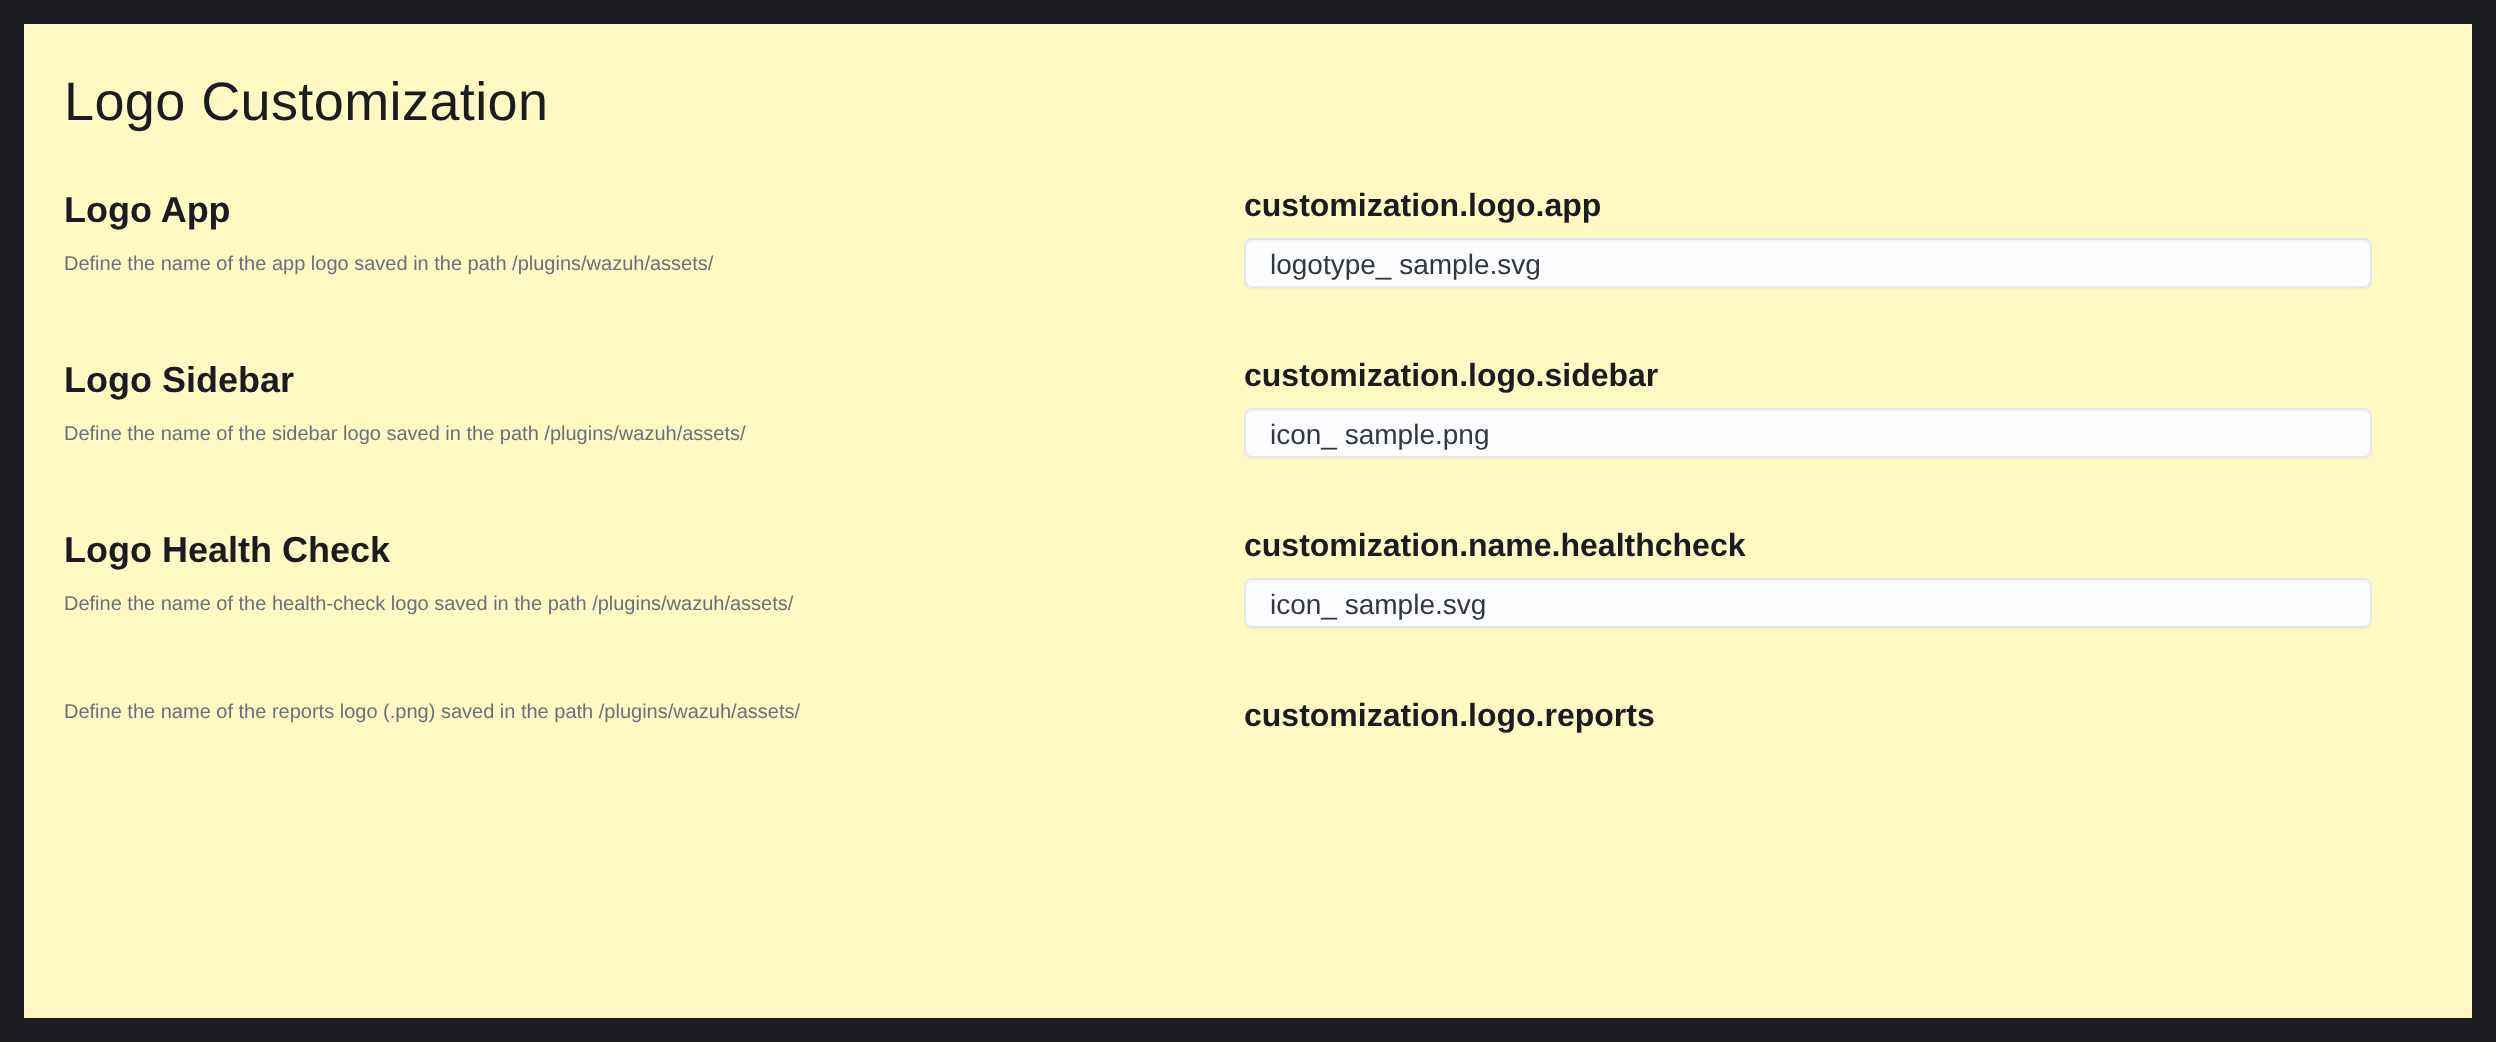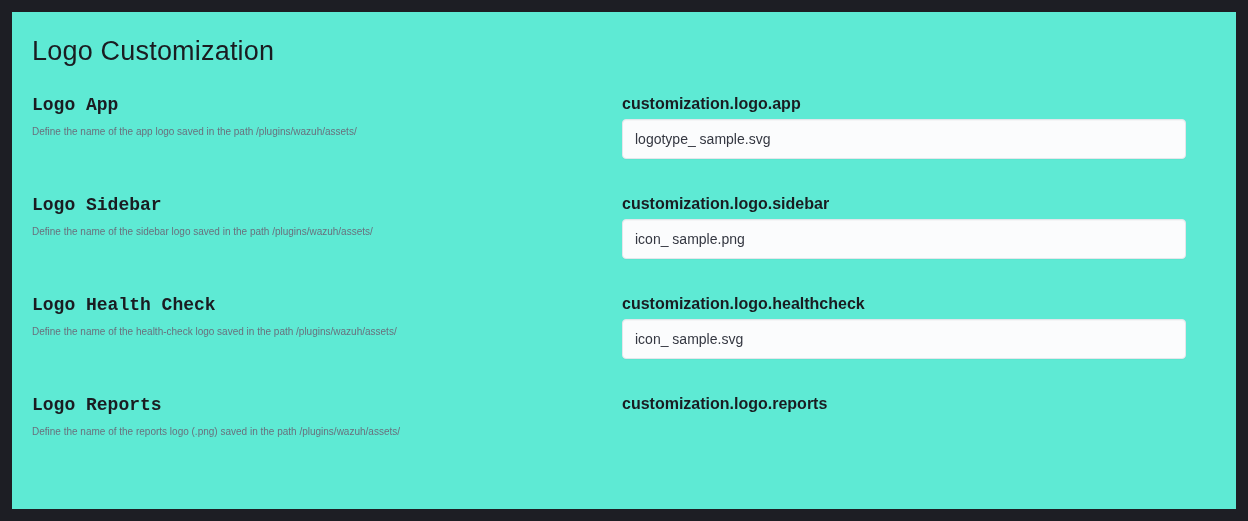--- a/index.html
+++ b/index.html
@@ -6,21 +6,21 @@
       box-sizing: border-box;
       margin: 0;
       padding: 0;
     }
     body {
       font-family: -apple-system, BlinkMacSystemFont, "Segoe UI", Helvetica, Arial, sans-serif;
       background: #1d1e24;
       padding: 12px;
     }
     .panel {
-      background: #5eead4;
+      background: #fef9c3;
       width: 100%;
       min-height: 497px;
       padding: 24px 20px 10px 20px;
     }
     .page-title {
       font-size: 27px;
       font-weight: 400;
       color: #1a1c21;
       margin-bottom: 28px;
       letter-spacing: 0.2px;
@@ -36,40 +36,39 @@
     }
     .field-left {
       width: 590px;
       padding-right: 24px;
     }
     .field-title {
       font-size: 18px;
       font-weight: 600;
       color: #1a1c21;
       margin-bottom: 10px;
-      font-family: Liberation Mono, monospace;
     }
     .field-desc {
       font-size: 10px;
       color: #69707d;
       line-height: 1.4;
     }
     .field-right {
       flex: 1;
       max-width: 564px;
     }
     .field-key {
       font-size: 16px;
       font-weight: 700;
       color: #1a1c21;
       margin-bottom: 6px;
     }
     .field-input {
       width: 100%;
-      height: 40px;
+      height: 25px;
       padding: 8px 12px;
       font-size: 14px;
       color: #343741;
       background: #fbfcfd;
       border: 1px solid #e4e6eb;
       border-radius: 4px;
       box-shadow: inset 0 1px 1px rgba(0,0,0,0.03), 0 1px 0 rgba(0,0,0,0.02);
       outline: none;
       font-family: inherit;
     }
@@ -102,28 +101,27 @@
       <input type="text" class="field-input" value="icon_ sample.png" style="">
     </div>
   </div>
 
   <div class="field-row">
     <div class="field-left">
       <div class="field-title">Logo Health Check</div>
       <div class="field-desc">Define the name of the health-check logo saved in the path /plugins/wazuh/assets/</div>
     </div>
     <div class="field-right">
-      <div class="field-key">customization.logo.healthcheck</div>
+      <div class="field-key">customization.name.healthcheck</div>
       <input type="text" class="field-input" value="icon_ sample.svg" style="">
     </div>
   </div>
 
   <div class="field-row">
     <div class="field-left">
-      <div class="field-title">Logo Reports</div>
       <div class="field-desc">Define the name of the reports logo (.png) saved in the path /plugins/wazuh/assets/</div>
     </div>
     <div class="field-right">
       <div class="field-key">customization.logo.reports</div>
     </div>
   </div>
 
 </div>
 
 </body></html>

